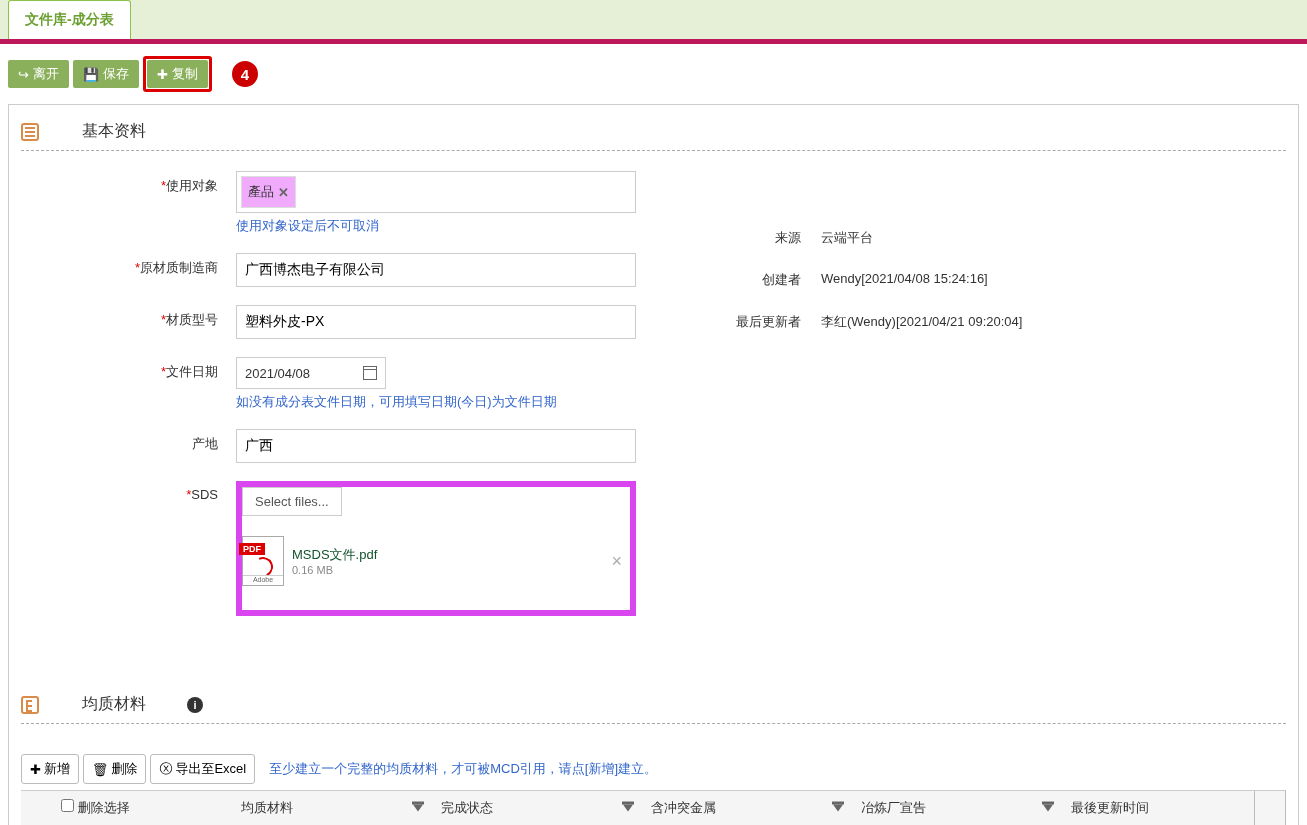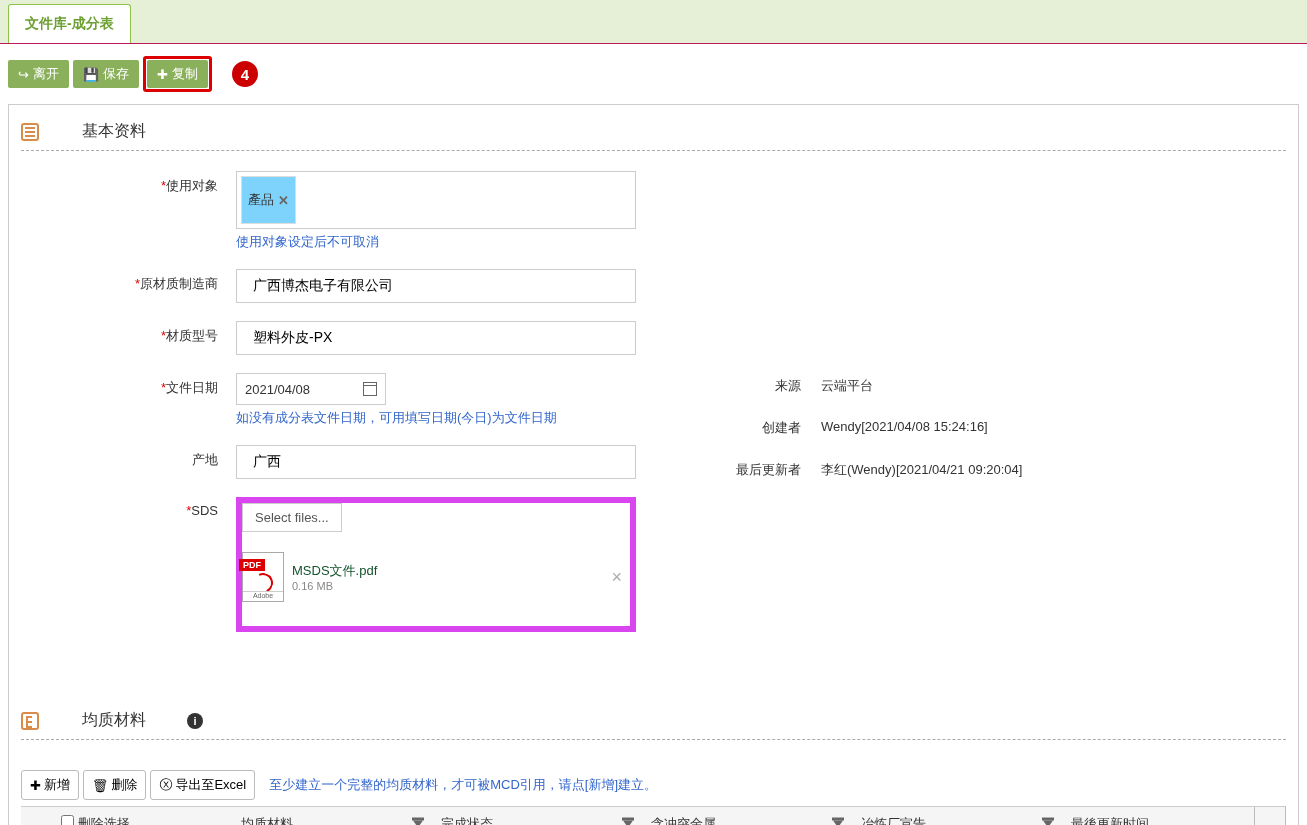--- a/index.html
+++ b/index.html
@@ -1,49 +1,49 @@
 <!DOCTYPE html>
 <html><head>
 <meta charset="utf-8">
 <style>
 * { box-sizing: border-box; margin: 0; padding: 0; }
 body { font-family: Arial, "Microsoft YaHei", sans-serif; font-size: 13px; color: #333; background: #fff; }
 
-.tabs-container { background: #e5f0d6; display: flex; align-items: flex-end; height: 44px; border-bottom: 1px solid #be185d; }
+.tabs-container { background: #e5f0d6; display: flex; align-items: flex-end; height: 44px; border-bottom: 5px solid #be185d; }
 .tab { background: #fff; padding: 10px 16px; color: #6ca033; font-weight: bold; border: 1px solid #8bc34a; border-bottom: none; font-size: 14px; border-radius: 3px 3px 0 0; margin-left: 8px; }
 
 .toolbar { display: flex; align-items: center; gap: 4px; padding: 12px 8px; }
 .btn { background: #8ab05c; color: #fff; border: none; padding: 5px 10px; font-size: 13px; cursor: pointer; display: flex; align-items: center; gap: 4px; border-radius: 2px; }
 .btn-highlight-wrap { border: 3px solid #d00; border-radius: 3px; padding: 1px; }
 .callout { width: 26px; height: 26px; border: 3px solid #c00; border-radius: 50%; background: #c00; color: #fff; display: flex; align-items: center; justify-content: center; font-weight: bold; font-size: 15px; margin-left: 16px; }
 
 .content { border: 1px solid #ccc; margin: 0 8px 8px 8px; padding: 16px 12px; }
 
 .section-header { display: flex; align-items: center; font-size: 16px; color: #333; margin-bottom: 8px; gap: 37px; }
 .section-icon { width: 18px; height: 18px; border: 2px solid #d98b4a; border-radius: 3px; margin-right: 6px; position: relative; display: inline-block; }
 .section-icon.list::before { content: ''; position: absolute; top: 2px; left: 2px; right: 2px; height: 2px; background: #d98b4a; box-shadow: 0 4px 0 #d98b4a, 0 8px 0 #d98b4a; }
 .section-icon.tree::before { content: ''; position: absolute; top: 2px; left: 3px; width: 2px; height: 10px; background: #d98b4a; }
 .section-icon.tree::after { content: ''; position: absolute; top: 2px; left: 3px; width: 6px; height: 2px; background: #d98b4a; box-shadow: 0 5px 0 #d98b4a, 0 10px 0 #d98b4a; }
 .dashed-line { border: none; border-top: 1px dashed #aaa; margin-bottom: 20px; }
 
-.form-area { display: flex; gap: 60px; align-items: center; }
+.form-area { display: flex; gap: 60px; }
 .form-left { flex: 0 0 640px; }
 .form-right { flex: 1; }
 
 .form-row { display: flex; align-items: flex-start; margin-bottom: 18px; }
 .form-label { width: 215px; text-align: right; padding-right: 18px; padding-top: 6px; color: #333; }
 .req { color: #d00; }
 .form-control { flex: 1; }
 
 .tag-input { border: 1px solid #ccc; padding: 4px; min-height: 32px; display: flex; align-items: center; width: 400px; }
-.tag { background: #7dd3fc; border: 1px solid #ddd; padding: 14px 6px; display: inline-flex; align-items: center; gap: 4px; font-size: 13px; }
+.tag { background: #f0abfc; border: 1px solid #ddd; padding: 6px 6px; display: inline-flex; align-items: center; gap: 4px; font-size: 13px; }
 .tag-x { cursor: pointer; color: #666; font-weight: bold; }
 .hint { color: #3366cc; font-size: 13px; margin-top: 4px; display: block; }
 
-.text-input { width: 400px; height: 34px; border: 1px solid #ccc; padding: 0 16px; font-size: 14px; }
+.text-input { width: 400px; height: 34px; border: 1px solid #ccc; padding: 0 8px; font-size: 14px; }
 
 .date-input { width: 150px; height: 32px; border: 1px solid #ccc; display: flex; align-items: center; padding: 0 8px; justify-content: space-between; }
 .cal-icon { width: 14px; height: 14px; border: 1px solid #666; position: relative; }
 .cal-icon::before { content: ''; position: absolute; top: 2px; left: 0; right: 0; height: 1px; background: #666; }
 
 .sds-box { border: 6px solid #d946ef; width: 400px; padding: 0; }
 .select-files { border: 1px solid #ccc; padding: 6px 12px; background: #fff; cursor: pointer; font-size: 13px; color: #555; }
 .file-item { display: flex; align-items: center; margin-top: 20px; padding-bottom: 24px; }
 .pdf-icon { width: 42px; height: 50px; background: #fff; border: 1px solid #aaa; position: relative; margin-right: 8px; }
 .pdf-label { position: absolute; top: 6px; left: -4px; background: #d00; color: #fff; font-size: 9px; font-weight: bold; padding: 1px 4px; }

